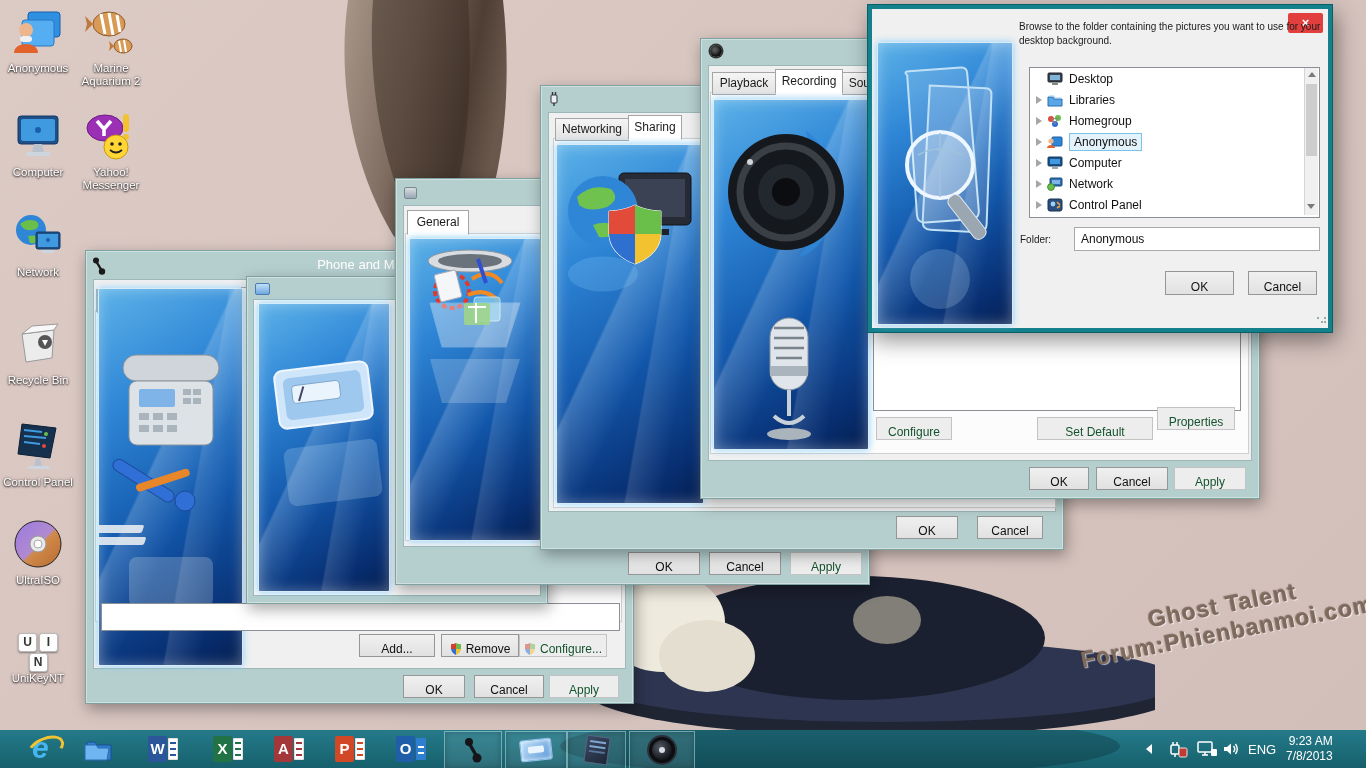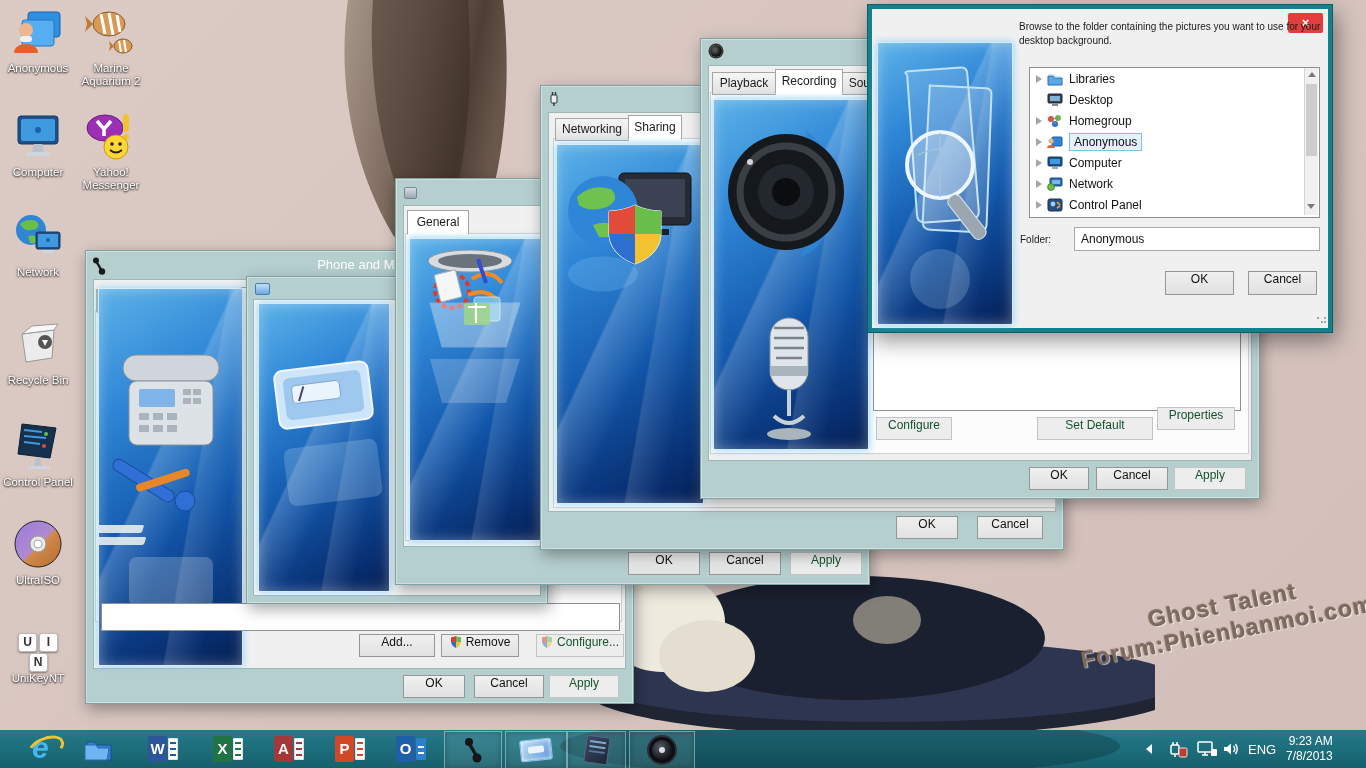--- a/index.html
+++ b/index.html
@@ -23,21 +23,21 @@
     font-size:12px;color:#1b1b1b;text-align:center;line-height:20px;z-index:2;}
   .tab.active{background:#fff;line-height:23px;z-index:3;border-bottom:1px solid #fff;}
   .tabpanel{position:absolute;background:#fcfcfc;border:1px solid #cfcfcf;z-index:1;}
   .bluepanel{position:absolute;border:1px solid #d5ebf8;border-radius:2px;
     background:linear-gradient(150deg,#5cb2e8 0%,#2f86d6 28%,#1257ab 60%,#082f72 88%,#051f52 100%);
     box-shadow:0 0 7px rgba(130,205,255,.9), inset 0 0 14px rgba(255,255,255,.35);}
   .sheen{position:absolute;inset:0;background:
     linear-gradient(115deg,rgba(255,255,255,0) 42%,rgba(255,255,255,.18) 43%,rgba(255,255,255,0) 60%),
     linear-gradient(100deg,rgba(255,255,255,0) 62%,rgba(255,255,255,.12) 63%,rgba(255,255,255,0) 80%);}
   .btn{position:absolute;background:linear-gradient(#f0f0f0,#e1e1e1);border:1px solid #969696;
-    font-size:12px;color:#101010;display:flex;align-items:flex-start;justify-content:center;gap:4px;cursor:default;}
+    font-size:12px;color:#101010;display:flex;align-items:flex-end;justify-content:center;gap:4px;cursor:default;}
   .btn.dis{color:#14532d;border-color:#c3c3c3;background:#ededed;}
   .listbox{position:absolute;background:#fff;border:1px solid #8b9097;}
   
   .bff{position:absolute;background:#f0f0f0;border:4px solid #14808c;outline:1px solid #0a5f69;
     box-shadow:4px 8px 22px rgba(0,0,0,.45);}
   .bff-title{position:absolute;left:0;right:0;top:0;height:28px;background:#14808c;color:#fff;
     font-size:13.5px;font-weight:bold;text-align:center;line-height:28px;}
   .bff-close{position:absolute;width:35px;height:20px;background:#e23e3e;border-radius:2px;color:#fff;
     font-size:13px;font-weight:bold;text-align:center;line-height:19px;}
   .treerow{display:flex;align-items:center;height:21px;font-size:12px;color:#111;padding-left:6px;}
@@ -259,21 +259,21 @@
       </div>
     <div class="btn" style="left:355px;top:383px;width:76px;height:21px;z-index:4">
       <svg width="12" height="14" viewBox="0 0 12 14">
         <path fill="#d23f2e" d="M6 1 C4.5 1.8 2.5 2.2 1 2.2 L1 7 L6 7 Z"></path>
           <path fill="#71b84c" d="M6 1 C7.5 1.8 9.5 2.2 11 2.2 L11 7 L6 7 Z"></path>
         <path fill="#2f6fd0" d="M1 7 L6 7 L6 13 C3.5 12 1.5 10 1 7 Z"></path>
           <path fill="#f3c231" d="M11 7 L6 7 L6 13 C8.5 12 10.5 10 11 7 Z"></path>
         </svg>
       <span>Remove</span>
       </div>
-    <div class="btn dis" style="left:450px;top:383px;width:86px;height:21px;z-index:4">
+    <div class="btn dis" style="left:433px;top:383px;width:86px;height:21px;z-index:4">
       <svg width="12" height="14" viewBox="0 0 12 14" opacity="0.5">
         <path fill="#d23f2e" d="M6 1 C4.5 1.8 2.5 2.2 1 2.2 L1 7 L6 7 Z"></path>
           <path fill="#71b84c" d="M6 1 C7.5 1.8 9.5 2.2 11 2.2 L11 7 L6 7 Z"></path>
         <path fill="#2f6fd0" d="M1 7 L6 7 L6 13 C3.5 12 1.5 10 1 7 Z"></path>
           <path fill="#f3c231" d="M11 7 L6 7 L6 13 C8.5 12 10.5 10 11 7 Z"></path>
         </svg>
       <span>Configure...</span>
       </div>
     <div class="btn" style="left:317px;top:424px;width:60px;height:21px;z-index:4">
         <span>OK</span>
@@ -439,35 +439,35 @@
         <path d="M40 112 Q62 100 84 112 M62 90 L62 154" stroke="#9fc4dd" stroke-width="1.6" fill="none"></path>
         <rect x="82" y="148" width="14" height="52" rx="6" transform="rotate(-38 89 174)" fill="#9aa6b0" stroke="#dde6ee"></rect>
         <g opacity="0.2">
             <circle cx="62" cy="236" r="30" fill="#cfeaff"></circle>
           </g>
       </svg>
     </div>
     <div style="position:absolute;left:147px;top:11px;width:302px;font-size:10px;color:#1b1b1b;line-height:14px;">Browse to the folder containing the pictures you want to use for your desktop background.</div>
     <div class="listbox" style="left:157px;top:58px;width:289px;height:149px;">
       <div class="treerow">
-        <span class="exp"></span>
-        <svg class="ticon" viewBox="0 0 16 14">
-            <path d="M1 4 L6 4 L7 6 L15 6 L15 13 L1 13 Z" fill="#5aa7e8" stroke="#2b6db0"></path>
-            <path d="M2 3 L7 3 L8 5 L14 5" fill="none" stroke="#9fcdf2"></path>
-          </svg>
-        <span>Libraries</span>
-      </div>
-      <div class="treerow">
         <span class="exp none"></span>
         <svg class="ticon" viewBox="0 0 16 14">
             <rect x="1" y="1" width="14" height="9" rx="1" fill="#3a4250" stroke="#20242c"></rect>
             <rect x="3" y="3" width="10" height="5" fill="#7fb4d8"></rect>
             <rect x="5" y="11" width="6" height="2" fill="#888"></rect>
           </svg>
         <span>Desktop</span>
+      </div>
+      <div class="treerow">
+        <span class="exp"></span>
+        <svg class="ticon" viewBox="0 0 16 14">
+            <path d="M1 4 L6 4 L7 6 L15 6 L15 13 L1 13 Z" fill="#5aa7e8" stroke="#2b6db0"></path>
+            <path d="M2 3 L7 3 L8 5 L14 5" fill="none" stroke="#9fcdf2"></path>
+          </svg>
+        <span>Libraries</span>
       </div>
       <div class="treerow">
         <span class="exp"></span>
         <svg class="ticon" viewBox="0 0 16 14">
             <circle cx="4" cy="5" r="3" fill="#e24a3a"></circle>
             <circle cx="11" cy="4" r="3" fill="#6abf4b"></circle>
             <circle cx="8" cy="10" r="3" fill="#2f6fd0"></circle>
             <path d="M4 5 L11 4 L8 10 Z" fill="none" stroke="#888"></path>
           </svg>
         <span>Homegroup</span>

